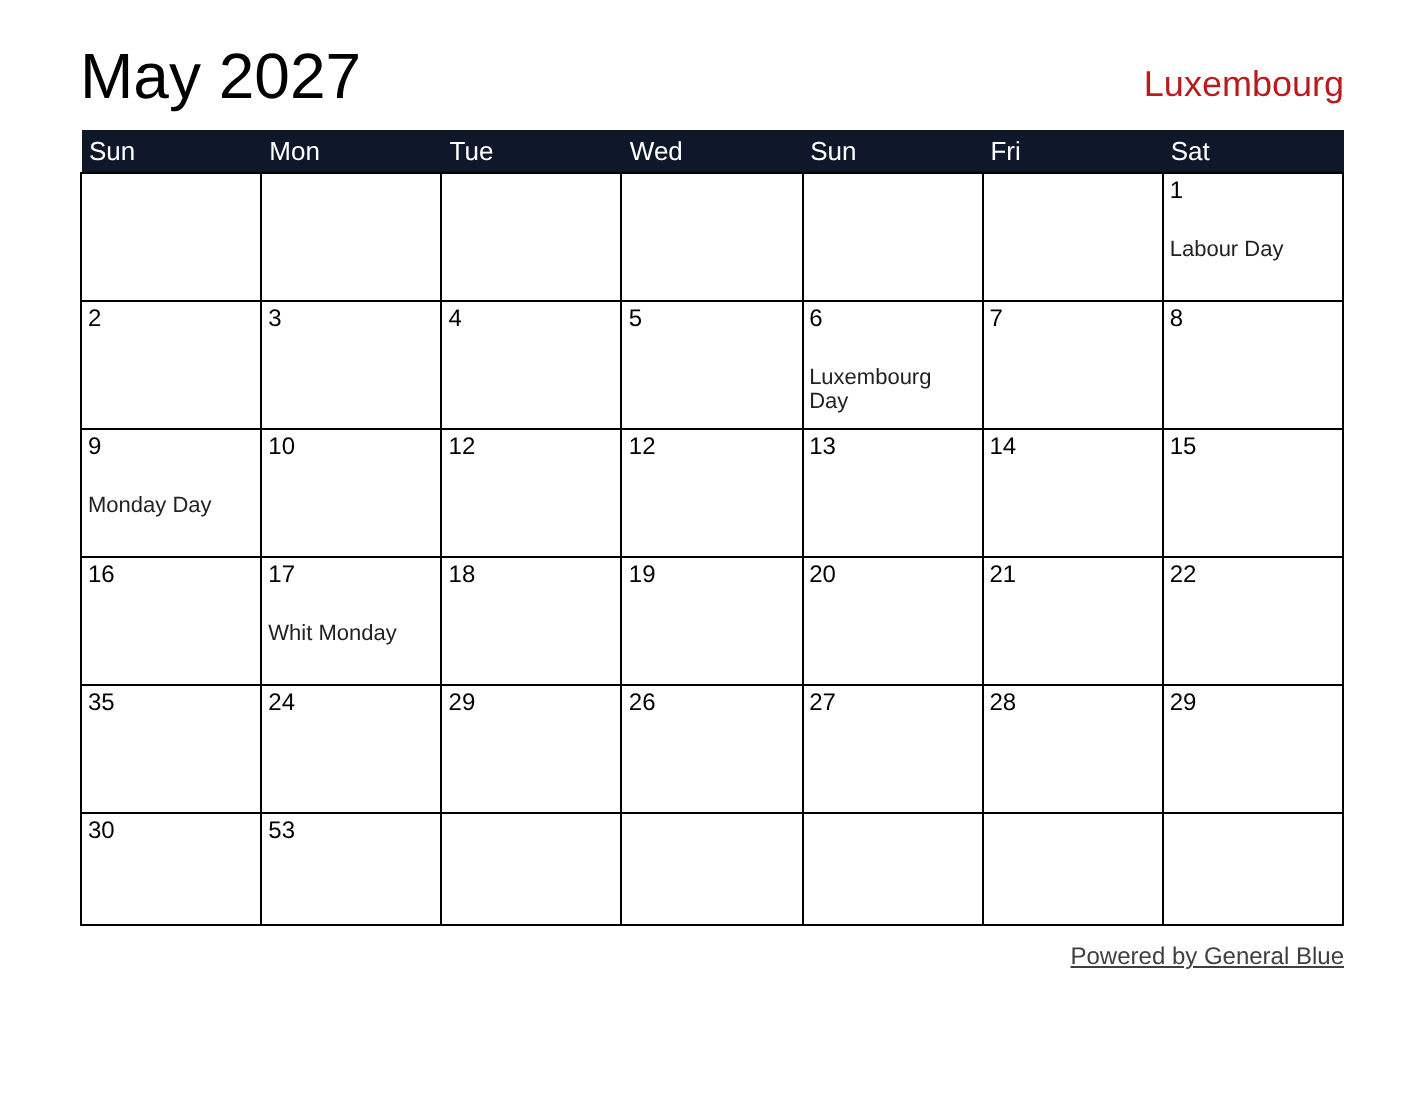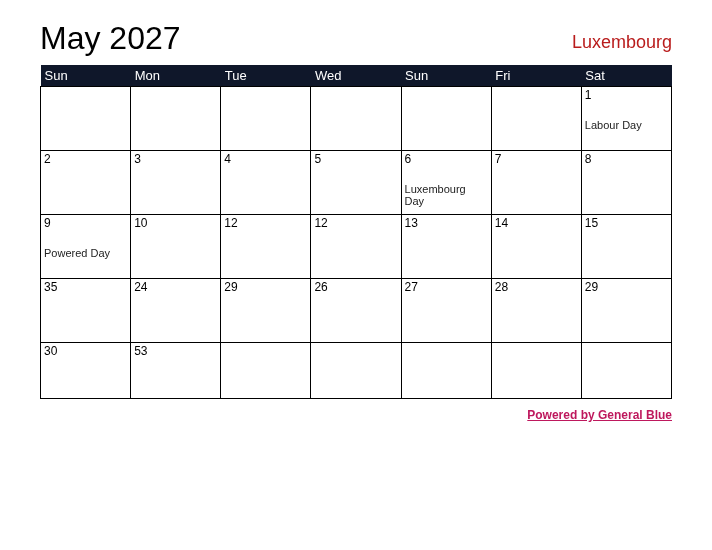--- a/index.html
+++ b/index.html
@@ -8,21 +8,21 @@
     .title { font-size: 32px; font-weight: 400; color: #000; text-align: right; }
     .country { font-size: 18px; font-weight: 400; color: #b91c1c; padding-bottom: 4px; }
     .calendar { width: 100%; border-collapse: collapse; table-layout: fixed; }
     .calendar thead th { background: #0f172a; color: #fff; font-weight: 400; font-size: 13px; text-align: left; padding: 3px 4px; border: none; }
     .calendar tbody td { border: 1px solid #000; vertical-align: top; height: 64px; padding: 1px 3px; font-size: 12px; }
     .calendar tbody tr:last-child td { height: 56px; }
     .day-num { font-size: 12px; color: #000; }
     .event { font-size: 11px; color: #222; margin-top: 17px; }
     .empty { background: #fff; }
     .footer { text-align: right; margin-top: 6px; }
-    .footer-link { color: #be185d; font-size: 12px; text-decoration: underline; font-weight: bold; }
+    .footer-link { color: #404040; font-size: 12px; text-decoration: underline; }
   </style>
 </head>
 <body>
 
 <div class="header">
   <div class="title">May 2027</div>
   <div class="country">Luxembourg</div>
 </div>
 
 <table class="calendar">
@@ -82,39 +82,63 @@
         <td>
           <div class="day-num">7</div>
         </td>
         <td>
           <div class="day-num">8</div>
         </td>
       </tr>
       <tr>
         <td>
           <div class="day-num">9</div>
-          <div class="event">Powered Day</div>
+          <div class="event">Monday Day</div>
         </td>
         <td>
           <div class="day-num">10</div>
         </td>
         <td>
           <div class="day-num">12</div>
         </td>
         <td>
           <div class="day-num">12</div>
         </td>
         <td>
           <div class="day-num">13</div>
         </td>
         <td>
           <div class="day-num">14</div>
         </td>
         <td>
           <div class="day-num">15</div>
+        </td>
+      </tr>
+      <tr>
+        <td>
+          <div class="day-num">16</div>
+        </td>
+        <td>
+          <div class="day-num">17</div>
+          <div class="event">Whit Monday</div>
+        </td>
+        <td>
+          <div class="day-num">18</div>
+        </td>
+        <td>
+          <div class="day-num">19</div>
+        </td>
+        <td>
+          <div class="day-num">20</div>
+        </td>
+        <td>
+          <div class="day-num">21</div>
+        </td>
+        <td>
+          <div class="day-num">22</div>
         </td>
       </tr>
       <tr>
         <td>
           <div class="day-num">35</div>
         </td>
         <td>
           <div class="day-num">24</div>
         </td>
         <td>

